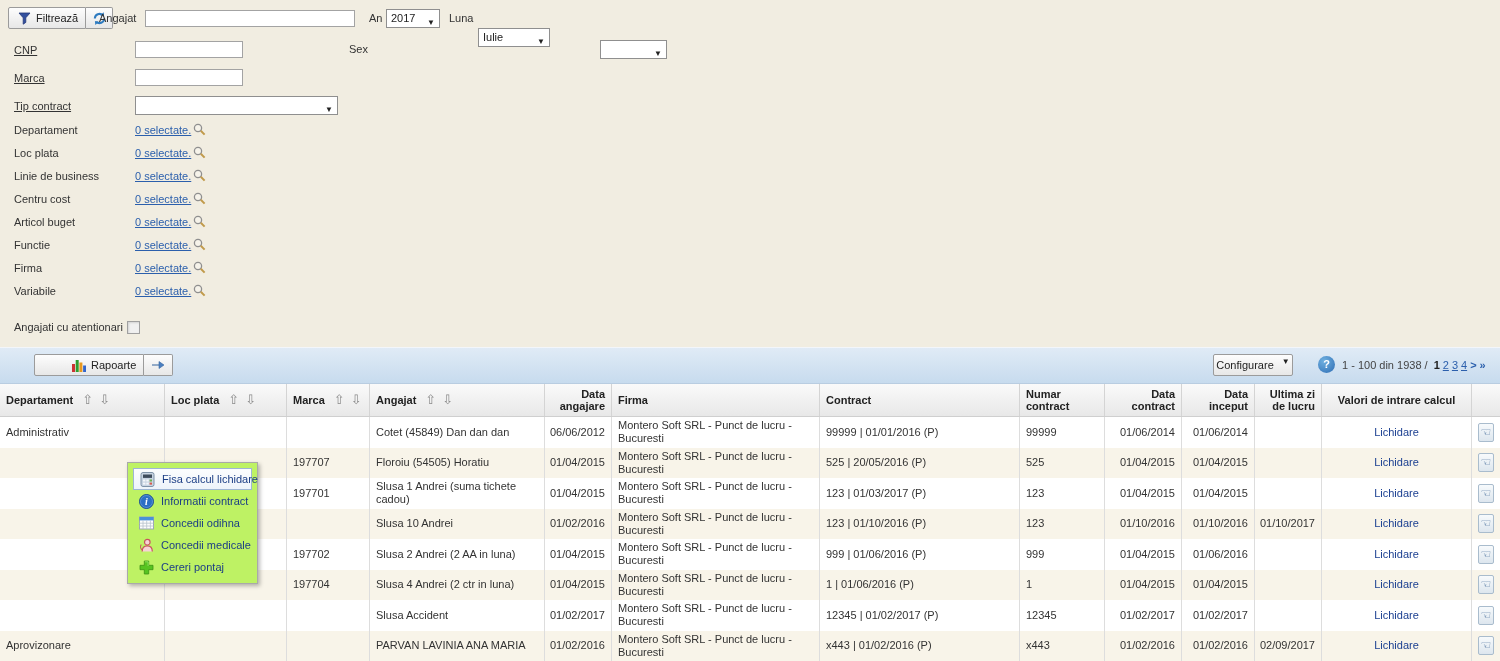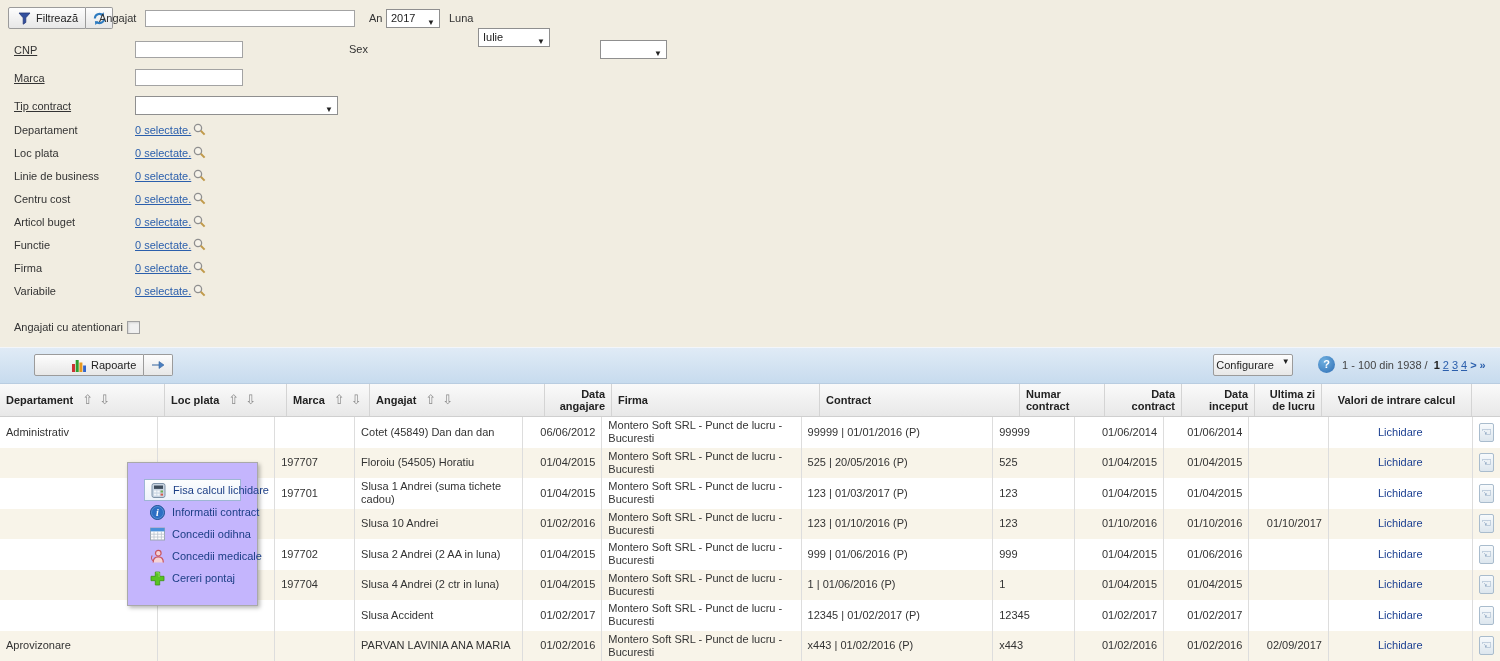--- a/index.html
+++ b/index.html
@@ -58,35 +58,35 @@
     font-weight:bold; color:#222; }
   .th { display:flex; align-items:center; padding:0 6px; border-right:1px solid #d4d4d4; line-height:1.1; }
   .th.r { justify-content:flex-end; text-align:right; }
   .th.c { justify-content:center; text-align:center; }
   .sorts { display:inline-flex; gap:6px; margin-left:9px; color:#8a8a8a; font-size:13px; font-weight:normal; }
   .sorts span { cursor:pointer; }
   .tbody { width:1500px; }
   .trow { display:flex; width:1500px; height:30.5px; background:#fff; }
   .trow.alt { background:#f8f4e9; }
   .cell { padding:2px 6px; border-right:1px solid #dddddd; display:flex; align-items:center; line-height:1.18; overflow:hidden; }
-  .cell.r { justify-content:flex-end; text-align:right;margin-left:15px; }
+  .cell.r { justify-content:flex-end; text-align:right; }
   .cell.c { justify-content:center; text-align:center; }
   .c-departament { width:165px; } .c-loc_plata { width:122px; } .c-marca { width:83px; }
   .c-angajat { width:175px; } .c-data_angajare { width:67px; } .c-firma { width:208px; }
   .c-contract { width:200px; } .c-numar_contract { width:85px; } .c-data_contract { width:77px; }
   .c-data_inceput { width:73px; } .c-ultima_zi { width:67px; } .c-valori { width:150px; }
   .c-action { width:28px; border-right:none; }
   .lichidare-link { color:#1b3f91; cursor:pointer; }
   .action-btn { display:inline-block; width:19px; height:19px; border:1px solid #a9bccd;
     background:linear-gradient(180deg,#f7fafc,#dde6ee); border-radius:2px; color:#4a6f9b;
     font-size:12px; line-height:17px; text-align:center; cursor:pointer; }
 
   
-  .context-menu { position:absolute; left:127px; top:462px; width:131px; background:#c4b5fd;
-    border:1px solid #a9a9a9; box-shadow:2px 2px 4px rgba(0,0,0,.28); padding:16px; z-index:20; }
+  .context-menu { position:absolute; left:127px; top:462px; width:131px; background:#bef264;
+    border:1px solid #a9a9a9; box-shadow:2px 2px 4px rgba(0,0,0,.28); padding:5px; z-index:20; }
   .menu-item { height:22px; display:flex; align-items:center; gap:7px; padding:0 5px;
     color:#1c3e85; cursor:pointer; white-space:nowrap; }
   .menu-item.active { border:1px solid #9eb6d4; background:linear-gradient(180deg,#fcfdfe,#edf3fa); height:22px; }
   .micon { width:16px; height:16px; flex:0 0 16px; display:inline-flex; align-items:center; justify-content:center; }
 </style>
 </head>
 <body>
 
 <div class="filter-panel">
 

